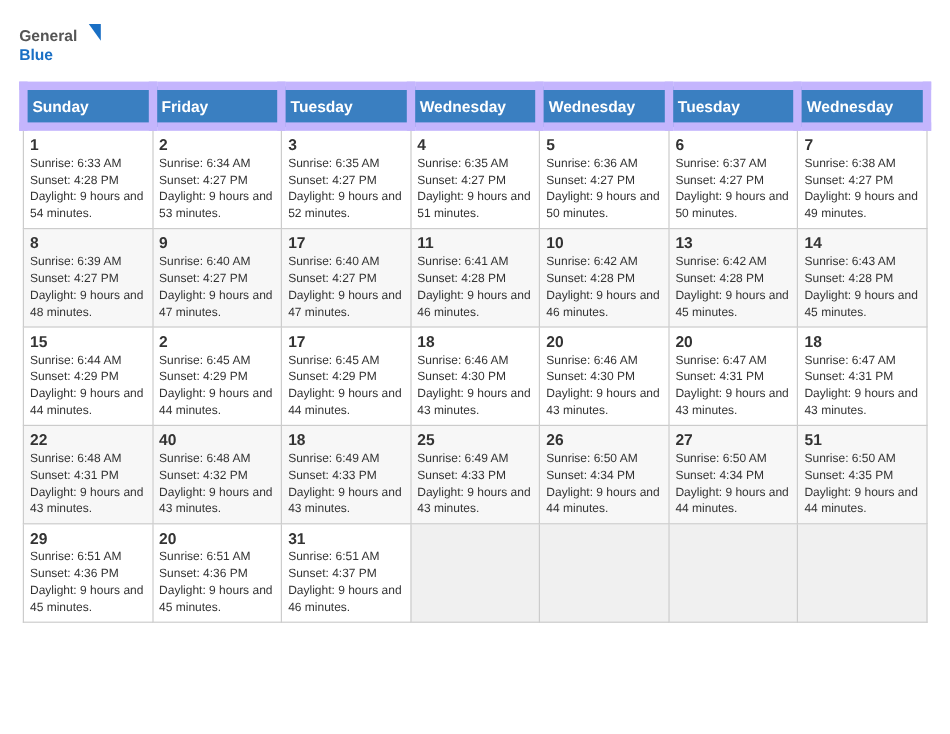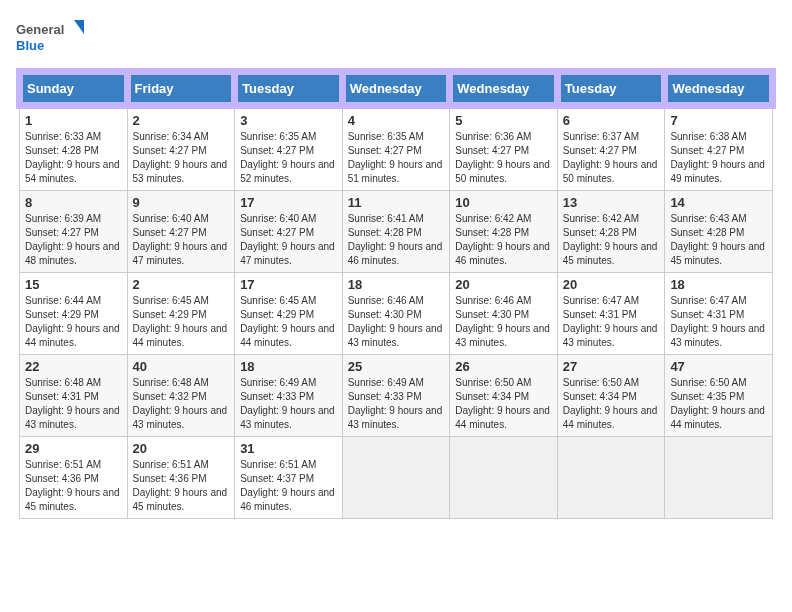--- a/index.html
+++ b/index.html
@@ -131,21 +131,21 @@
         <td><span class="day-num">20</span><span class="cell-text">Sunrise: 6:47 AM<br>Sunset: 4:31 PM<br>Daylight: 9 hours and 43 minutes.</span></td>
         <td><span class="day-num">18</span><span class="cell-text">Sunrise: 6:47 AM<br>Sunset: 4:31 PM<br>Daylight: 9 hours and 43 minutes.</span></td>
       </tr>
       <tr>
         <td><span class="day-num">22</span><span class="cell-text">Sunrise: 6:48 AM<br>Sunset: 4:31 PM<br>Daylight: 9 hours and 43 minutes.</span></td>
         <td><span class="day-num">40</span><span class="cell-text">Sunrise: 6:48 AM<br>Sunset: 4:32 PM<br>Daylight: 9 hours and 43 minutes.</span></td>
         <td><span class="day-num">18</span><span class="cell-text">Sunrise: 6:49 AM<br>Sunset: 4:33 PM<br>Daylight: 9 hours and 43 minutes.</span></td>
         <td><span class="day-num">25</span><span class="cell-text">Sunrise: 6:49 AM<br>Sunset: 4:33 PM<br>Daylight: 9 hours and 43 minutes.</span></td>
         <td><span class="day-num">26</span><span class="cell-text">Sunrise: 6:50 AM<br>Sunset: 4:34 PM<br>Daylight: 9 hours and 44 minutes.</span></td>
         <td><span class="day-num">27</span><span class="cell-text">Sunrise: 6:50 AM<br>Sunset: 4:34 PM<br>Daylight: 9 hours and 44 minutes.</span></td>
-        <td><span class="day-num">47</span><span class="cell-text">Sunrise: 6:50 AM<br>Sunset: 4:35 PM<br>Daylight: 9 hours and 44 minutes.</span></td>
+        <td><span class="day-num">51</span><span class="cell-text">Sunrise: 6:50 AM<br>Sunset: 4:35 PM<br>Daylight: 9 hours and 44 minutes.</span></td>
       </tr>
       <tr>
         <td><span class="day-num">29</span><span class="cell-text">Sunrise: 6:51 AM<br>Sunset: 4:36 PM<br>Daylight: 9 hours and 45 minutes.</span></td>
         <td><span class="day-num">20</span><span class="cell-text">Sunrise: 6:51 AM<br>Sunset: 4:36 PM<br>Daylight: 9 hours and 45 minutes.</span></td>
         <td><span class="day-num">31</span><span class="cell-text">Sunrise: 6:51 AM<br>Sunset: 4:37 PM<br>Daylight: 9 hours and 46 minutes.</span></td>
         <td class="empty"></td>
         <td class="empty"></td>
         <td class="empty"></td>
         <td class="empty"></td>
       </tr>

